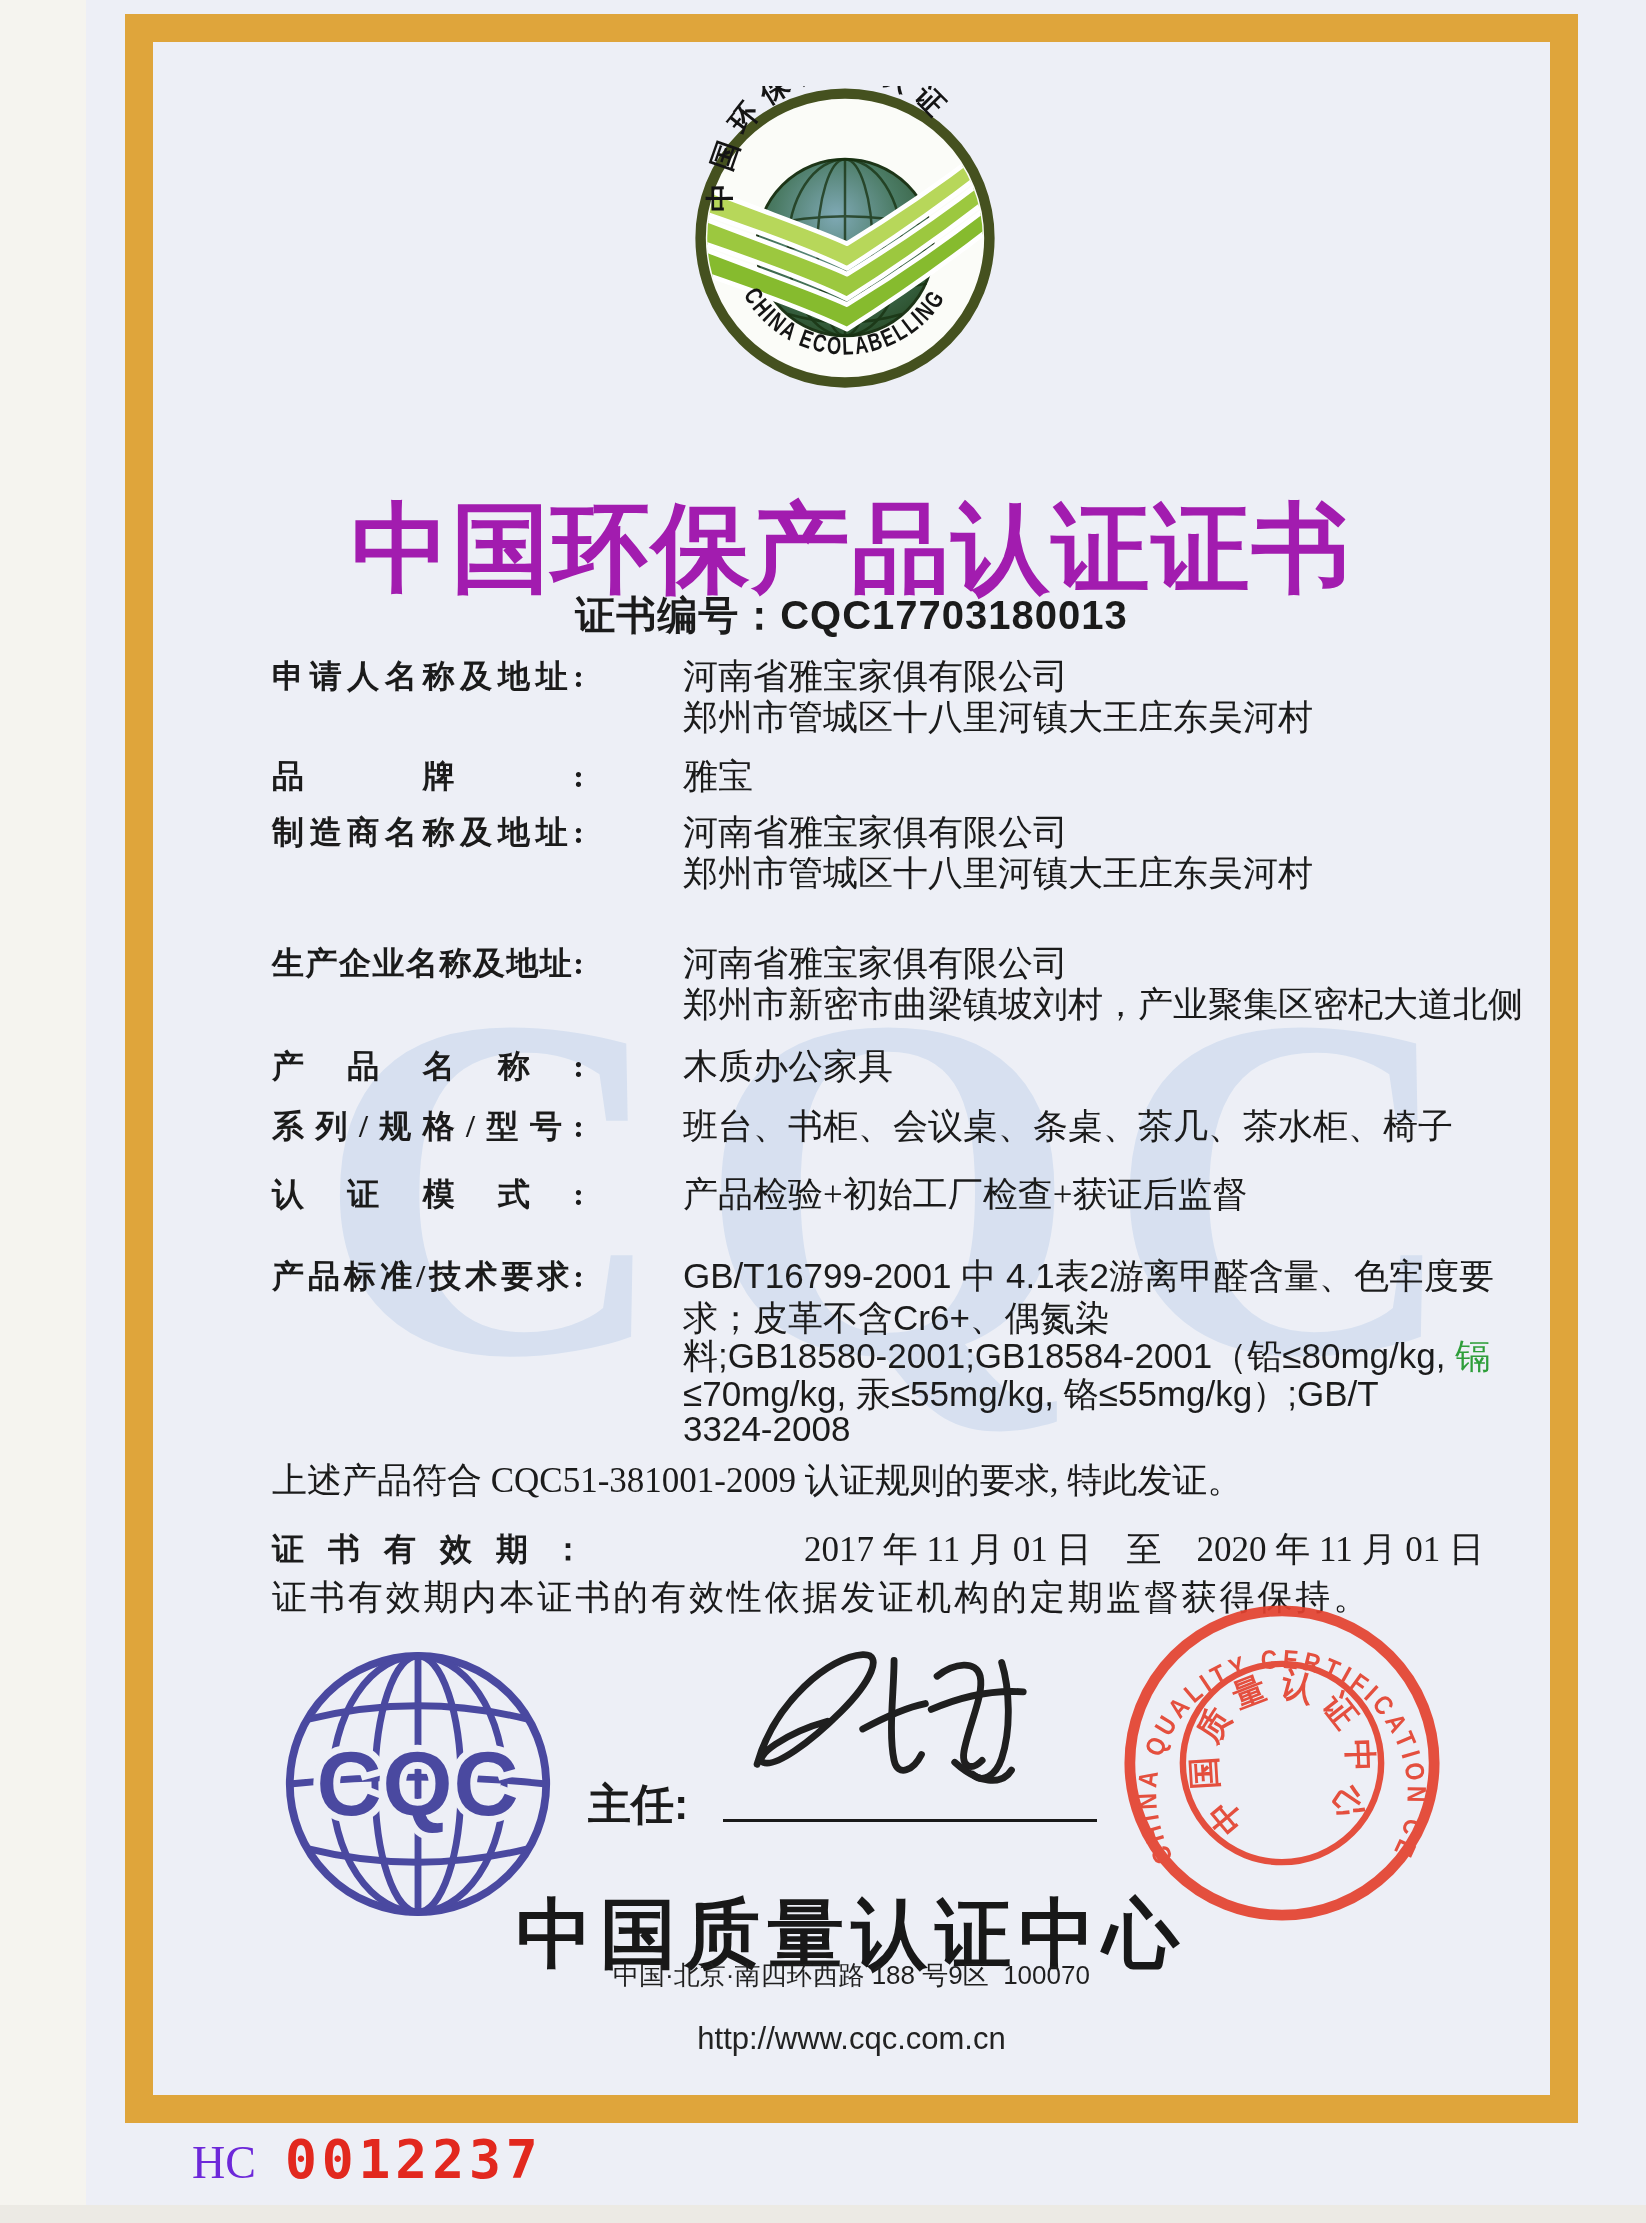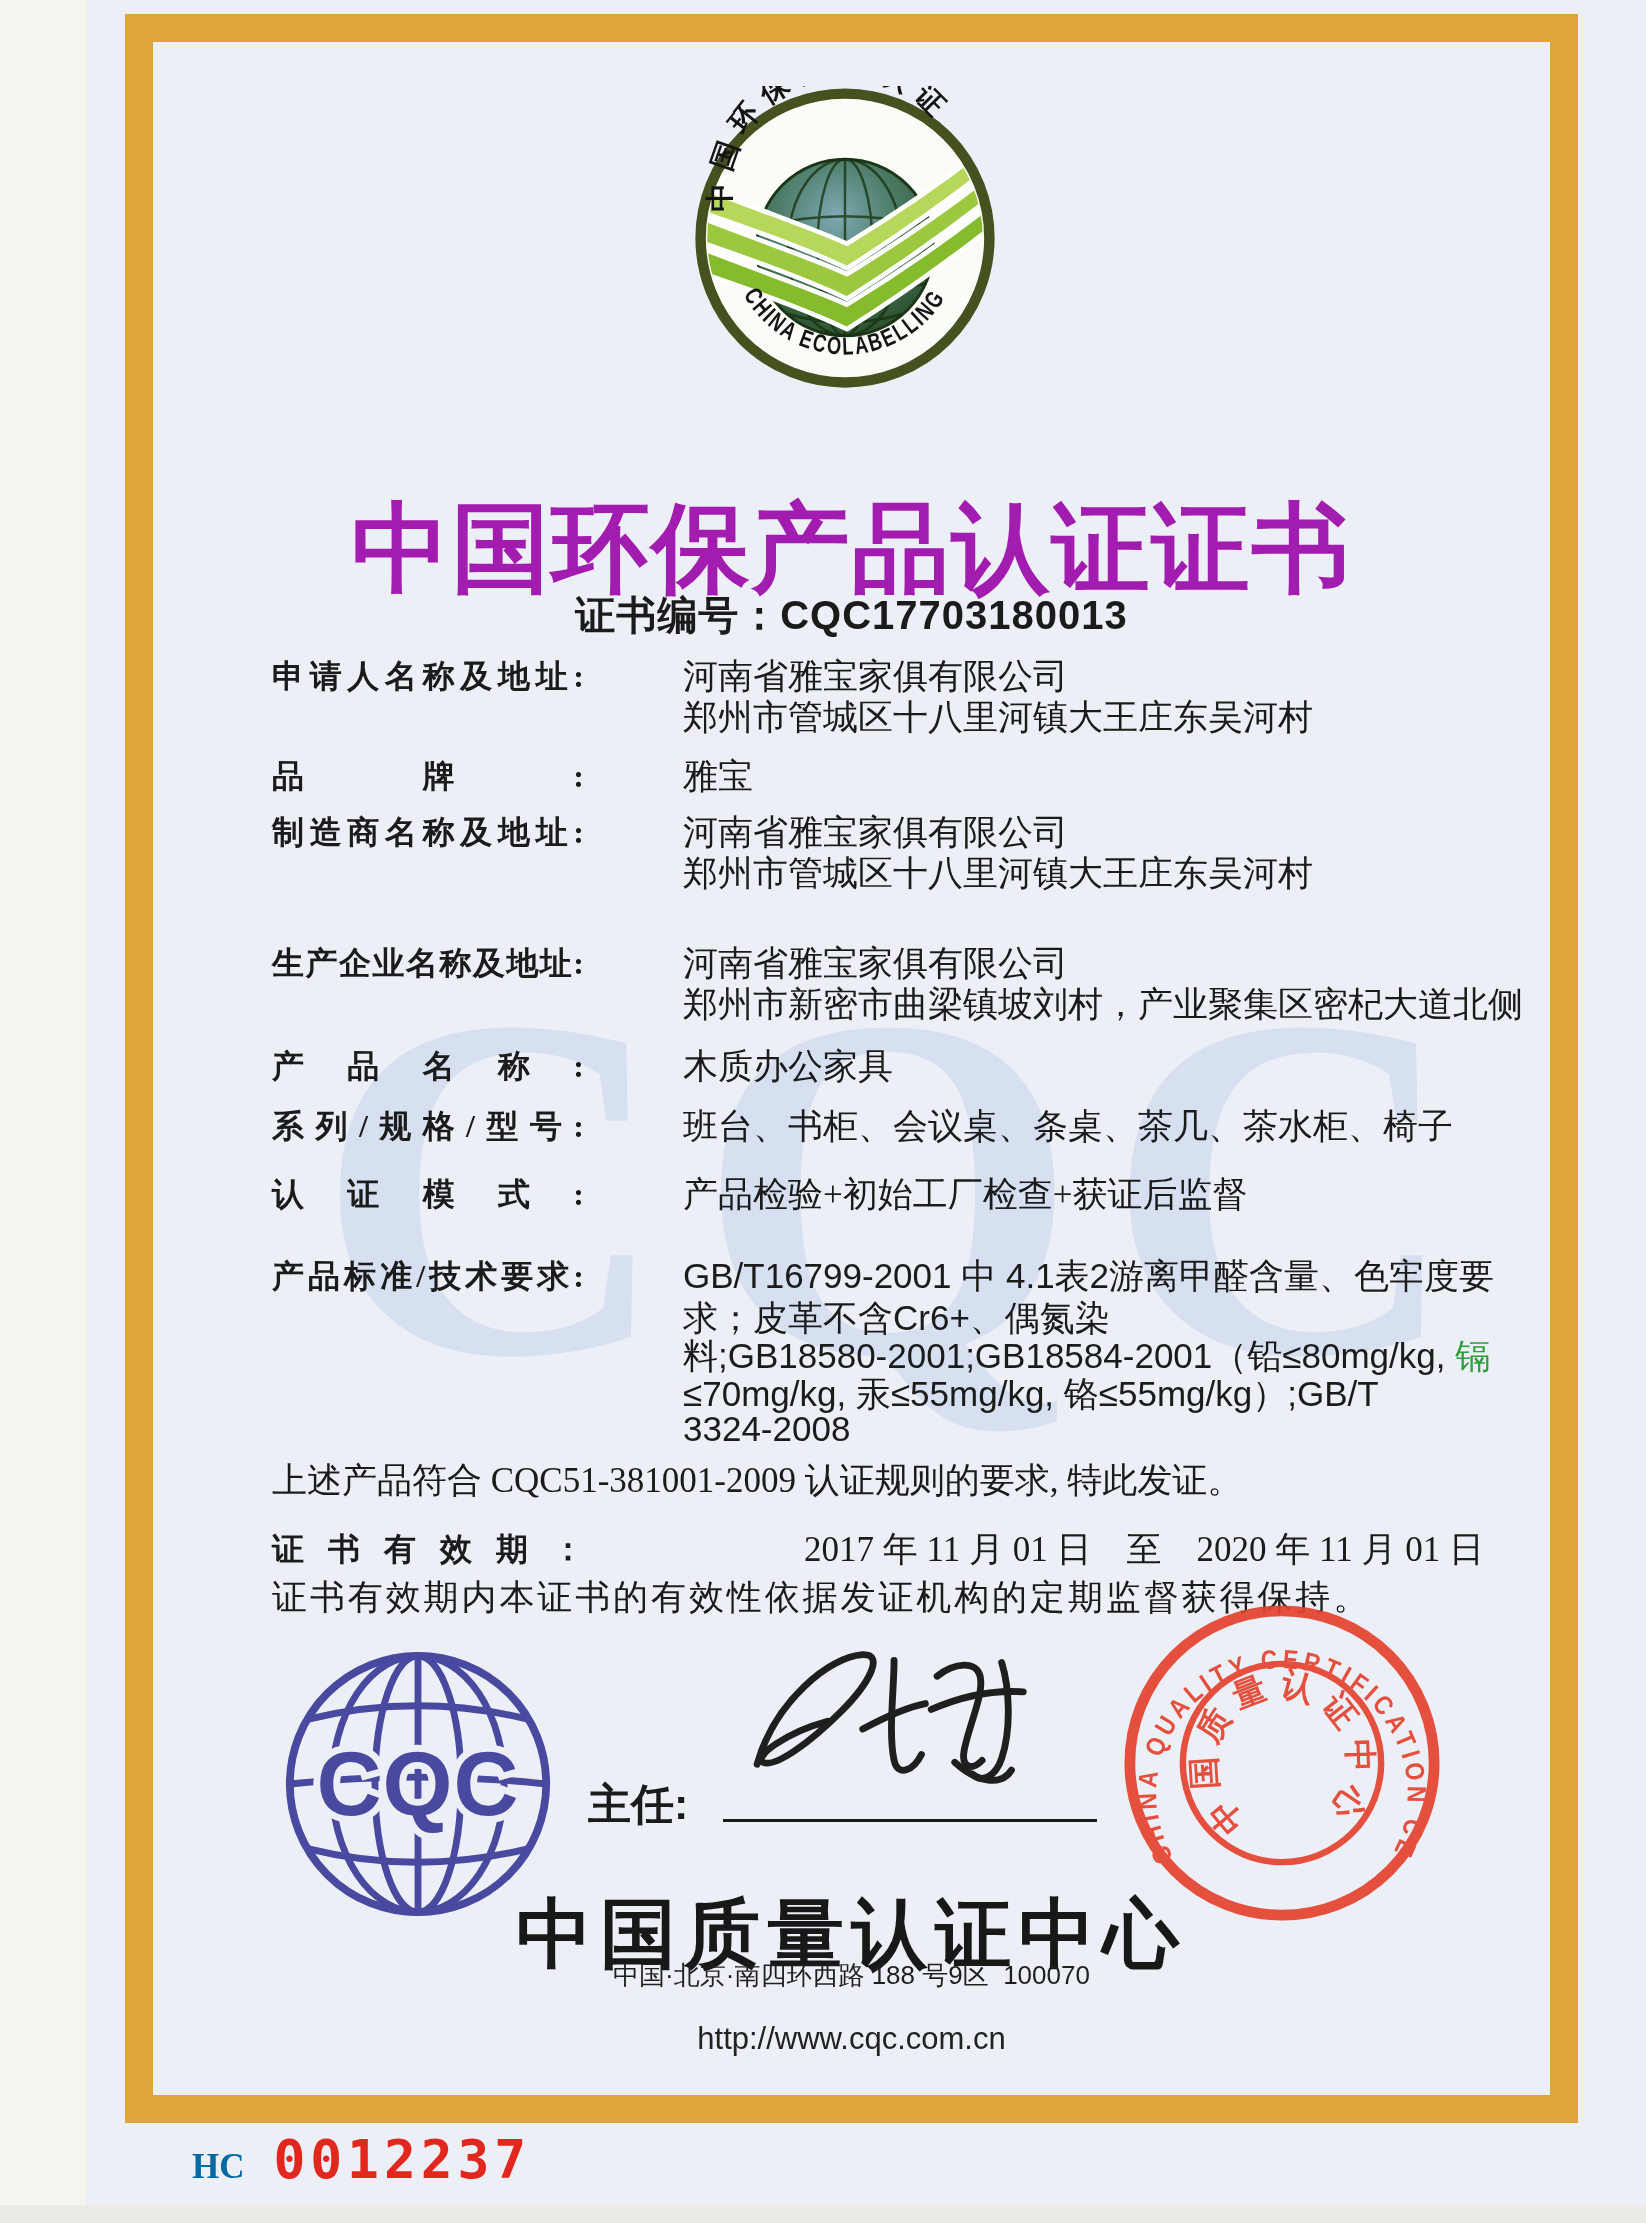--- a/index.html
+++ b/index.html
@@ -40,21 +40,21 @@
   .std-line{font-family:"Liberation Sans",sans-serif;font-size:35px;}
   .statement{left:272px;top:1457px;font-size:35px;z-index:2;font-family:"Liberation Serif",serif;}
   .maintenance{left:272px;top:1574px;font-size:35px;z-index:2;font-family:"Liberation Serif",serif;letter-spacing:2.9px;}
   .green-char{color:#2e9e3a;}
   .director{left:588px;top:1776px;font-size:43px;font-weight:bold;z-index:2;}
   .sign-underline{left:723px;top:1819px;width:374px;height:2.9px;background:#1a1a1a;z-index:2;}
   .org-name{top:1884px;font-size:76px;font-weight:bold;letter-spacing:7.8px;z-index:2;color:#181818;}
   .org-address{top:1958px;font-size:26px;z-index:2;white-space:pre;color:#1f1f1f;}
   .org-site{top:2021px;font-size:31px;z-index:2;color:#222;}
   .serial{left:192px;top:2129px;z-index:3;white-space:nowrap;}
-  .serial-prefix{font-family:"Liberation Serif",serif;font-size:35px;color:#0369a1;vertical-align:baseline;font-weight:bold;}
+  .serial-prefix{font-family:"Liberation Serif",serif;font-size:46px;color:#6d28d9;vertical-align:baseline;}
   .serial-number{font-family:"DejaVu Sans Mono",monospace;font-size:53px;font-weight:600;color:#e2281e;letter-spacing:4.9px;margin-left:29px;}
   svg text{font-family:"Liberation Sans",sans-serif;}
   .z2{z-index:2;} .z4{z-index:4;}
 </style>
 </head>
 <body>
 
 <div class="page"></div>
 <div class="bottom-strip"></div>
 

